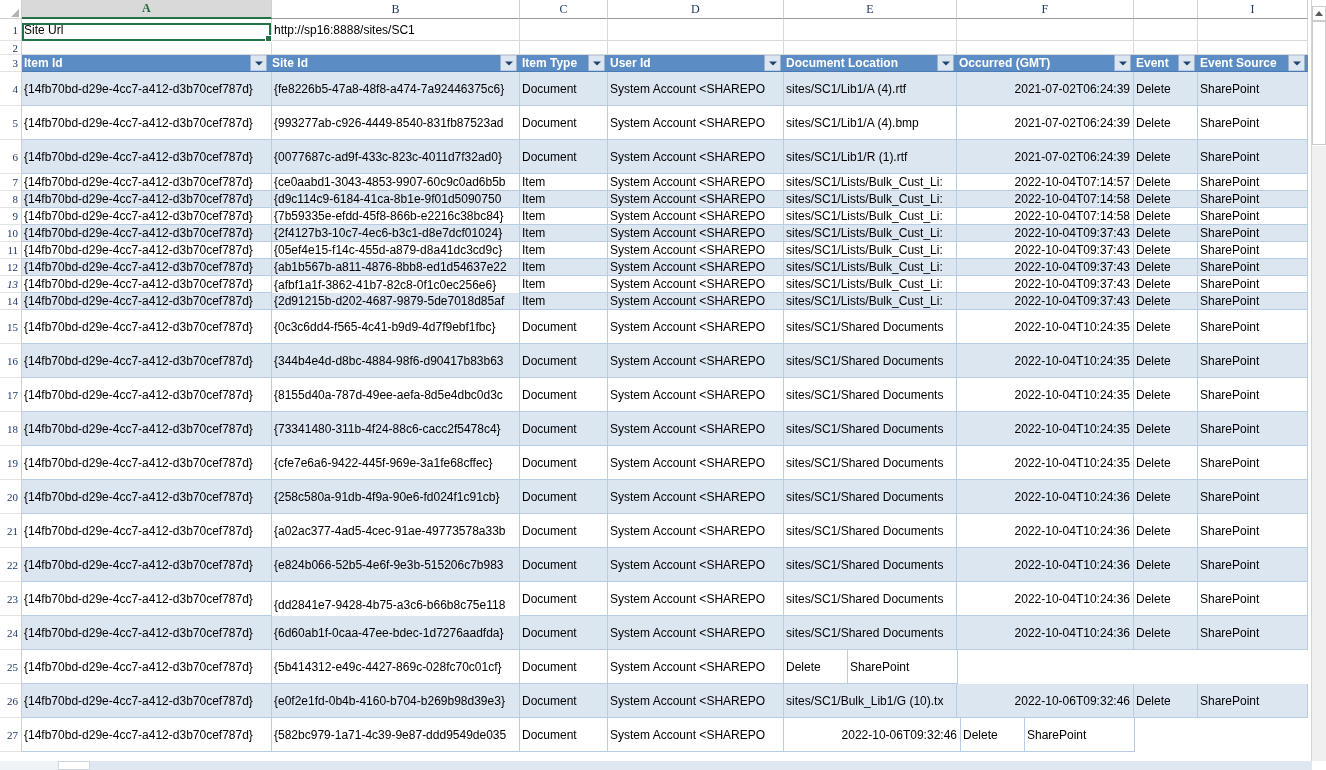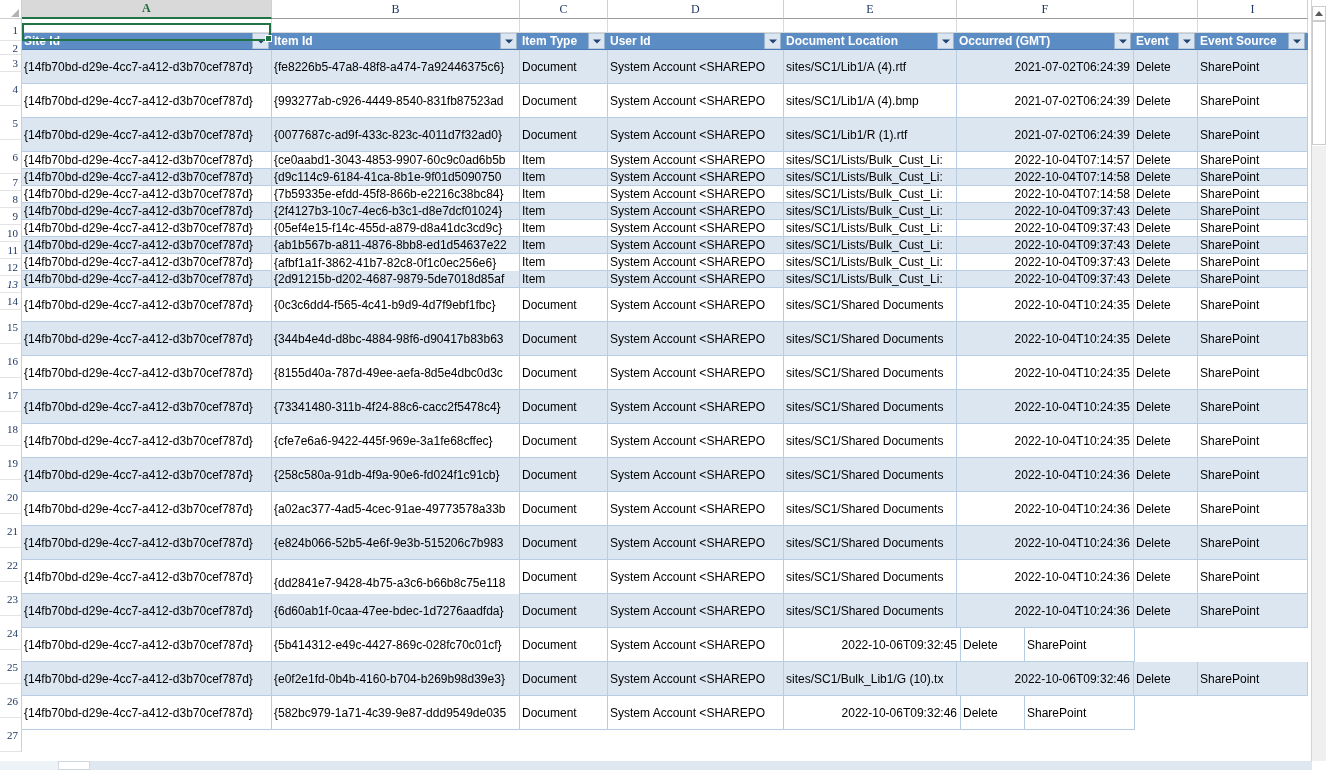--- a/index.html
+++ b/index.html
@@ -196,45 +196,55 @@
       <div class="rowhdr" style="height: 34px;">22</div>
       <div class="rowhdr" style="height: 34px;">23</div>
       <div class="rowhdr" style="height: 34px;">24</div>
       <div class="rowhdr" style="height: 34px;">25</div>
       <div class="rowhdr" style="height: 34px;">26</div>
       <div class="rowhdr" style="height: 34px;">27</div>
     </div>
 
   <div class="grid">
 
+    <div class="row toprow" style="height:22px;">
+      <div class="cell" style="width:250px;height:22px;">Site Url</div>
+      <div class="cell" style="width:248px;height:22px;">http://sp16:8888/sites/SC1</div>
+      <div class="cell" style="width:88px;height:22px;"></div>
+      <div class="cell" style="width:176px;height:22px;"></div>
+      <div class="cell" style="width:173px;height:22px;"></div>
+      <div class="cell" style="width:177px;height:22px;"></div>
+      <div class="cell" style="width:64px;height:22px;"></div>
+      <div class="cell" style="width:110px;height:22px;"></div>
+    </div>
 
     <div class="row toprow" style="height:14px;">
       <div class="cell" style="width:250px;height:14px;"></div>
       <div class="cell" style="width:248px;height:14px;"></div>
       <div class="cell" style="width:88px;height:14px;"></div>
       <div class="cell" style="width:176px;height:14px;"></div>
       <div class="cell" style="width:173px;height:14px;"></div>
       <div class="cell" style="width:177px;height:14px;"></div>
       <div class="cell" style="width:64px;height:14px;"></div>
       <div class="cell" style="width:110px;height:14px;"></div>
     </div>
 
     <div class="row thead" id="theadrow" style="height:17px;">
+        <div class="cell" style="width: 248px; height: 17px;">
+          <span>Item Id</span>
+          <span class="filter-btn">
+            <i></i>
+          </span>
+        </div>
         <div class="cell" style="width: 250px; height: 17px;">
           <span>Site Id</span>
           <span class="filter-btn">
             <i></i>
           </span>
         </div>
-        <div class="cell" style="width: 248px; height: 17px;">
-          <span>Item Id</span>
-          <span class="filter-btn">
-            <i></i>
-          </span>
-        </div>
         <div class="cell" style="width: 88px; height: 17px;">
           <span>Item Type</span>
           <span class="filter-btn">
             <i></i>
           </span>
         </div>
         <div class="cell" style="width: 176px; height: 17px;">
           <span>User Id</span>
           <span class="filter-btn">
             <i></i>
@@ -475,21 +485,20 @@
           <div class="cell" style="width: 173px; height: 34px;">sites/SC1/Shared Documents</div>
           <div class="cell r-align" style="width: 177px; height: 34px;">2022-10-04T10:24:36</div>
           <div class="cell" style="width: 64px; height: 34px;">Delete</div>
           <div class="cell" style="width: 110px; height: 34px;">SharePoint</div>
         </div>
         <div class="row tbl band-off" style="height: 34px;">
           <div class="cell" style="width: 250px; height: 34px;">{14fb70bd-d29e-4cc7-a412-d3b70cef787d}</div>
           <div class="cell" style="width: 248px; height: 34px;">{5b414312-e49c-4427-869c-028fc70c01cf}</div>
           <div class="cell" style="width: 88px; height: 34px;">Document</div>
           <div class="cell" style="width: 176px; height: 34px;">System Account &lt;SHAREPO</div>
-          <div class="cell r-align" style="width: 177px; height: 34px;">2022-10-06T09:32:45</div>
           <div class="cell" style="width: 64px; height: 34px;">Delete</div>
           <div class="cell" style="width: 110px; height: 34px;">SharePoint</div>
         </div>
         <div class="row tbl band-on" style="height: 34px;">
           <div class="cell" style="width: 250px; height: 34px;">{14fb70bd-d29e-4cc7-a412-d3b70cef787d}</div>
           <div class="cell" style="width: 248px; height: 34px;">{e0f2e1fd-0b4b-4160-b704-b269b98d39e3}</div>
           <div class="cell" style="width: 88px; height: 34px;">Document</div>
           <div class="cell" style="width: 176px; height: 34px;">System Account &lt;SHAREPO</div>
           <div class="cell" style="width: 173px; height: 34px;">sites/SC1/Bulk_Lib1/G (10).tx</div>
           <div class="cell r-align" style="width: 177px; height: 34px;">2022-10-06T09:32:46</div>

